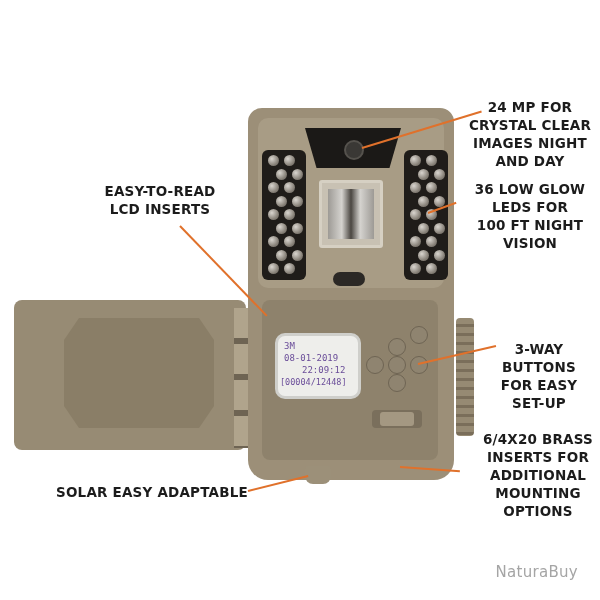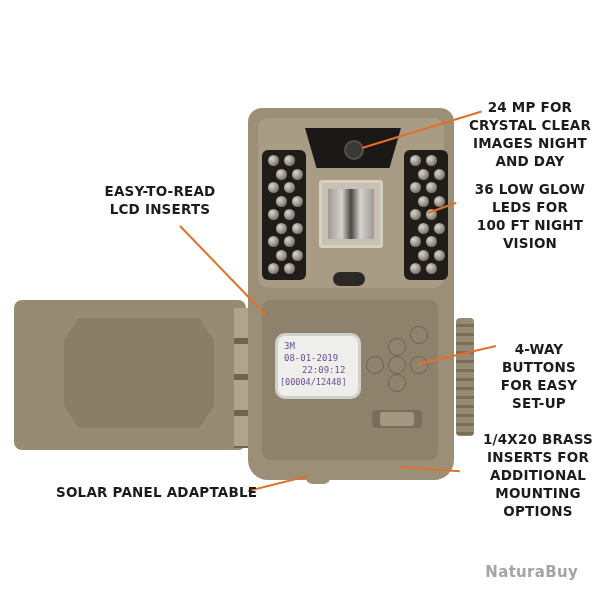--- a/index.html
+++ b/index.html
@@ -20,21 +20,21 @@
   .lcd{position:absolute;left:275px;top:333px;width:80px;height:60px;background:#eeeeeb;border:3px solid #cfcfcb;border-radius:10px;font-family:"DejaVu Sans Mono",monospace;color:#6a4d99;font-size:9px;line-height:12px;}
   .lcd div{white-space:nowrap;}
   .btn{position:absolute;width:16px;height:16px;border-radius:50%;background:#8f8470;border:1.5px solid #6e6453;}
   .slider{position:absolute;left:372px;top:410px;width:50px;height:18px;background:#7a6f5c;border-radius:4px;}
   .slider-k{position:absolute;left:8px;top:2px;width:34px;height:14px;background:#a49882;border-radius:3px;}
   .latch{position:absolute;left:456px;top:318px;width:18px;height:118px;background:repeating-linear-gradient(180deg,#968a73 0,#968a73 6px,#7a6e5a 6px,#7a6e5a 9px);border-radius:4px;}
   .mount{position:absolute;left:305px;top:466px;width:26px;height:18px;background:#9c9079;border-radius:3px 3px 8px 8px;}
   .door{position:absolute;left:14px;top:300px;width:232px;height:150px;background:#978b74;border-radius:8px;}
   .door-in{position:absolute;left:50px;top:18px;width:150px;height:110px;background:#8a7e67;clip-path:polygon(10% 0,90% 0,100% 20%,100% 80%,90% 100%,10% 100%,0 80%,0 20%);}
   .hinge{position:absolute;left:234px;top:308px;width:14px;height:140px;background:repeating-linear-gradient(180deg,#b0a48c 0,#b0a48c 30px,#6e6453 30px,#6e6453 36px);}
-  .watermark{position:absolute;right:22px;top:563px;color:#a5a5a5;font-size:15px;letter-spacing:0.3px;font-weight:bold;}
+  .watermark{position:absolute;right:22px;top:563px;color:#a5a5a5;font-size:15px;letter-spacing:0.3px;}
 </style>
 </head>
 <body>
 
 <div class="door">
     <div class="door-in"></div>
   </div>
 <div class="hinge"></div>
 
 <div class="body"></div>
@@ -116,24 +116,24 @@
 <div class="callout" style="left:468px;top:98px;width:124px">24 MP FOR
 CRYSTAL CLEAR
 IMAGES NIGHT
 AND DAY</div>
 <div class="callout" style="left:470px;top:180px;width:120px">36 LOW GLOW
 LEDS FOR
 100 FT NIGHT
 VISION</div>
 <div class="callout" style="left:98px;top:182px;width:124px">EASY-TO-READ
 LCD INSERTS</div>
-<div class="callout" style="left:494px;top:340px;width:90px">4-WAY
+<div class="callout" style="left:494px;top:340px;width:90px">3-WAY
 BUTTONS
 FOR EASY
 SET-UP</div>
-<div class="callout" style="left:478px;top:430px;width:120px">1/4X20 BRASS
+<div class="callout" style="left:478px;top:430px;width:120px">6/4X20 BRASS
 INSERTS FOR
 ADDITIONAL
 MOUNTING
 OPTIONS</div>
-<div class="callout" style="left:56px;top:483px;width:200px;white-space:nowrap;text-align:left">SOLAR PANEL ADAPTABLE</div>
+<div class="callout" style="left:56px;top:483px;width:200px;white-space:nowrap;text-align:left">SOLAR EASY ADAPTABLE</div>
 
 <div class="watermark">NaturaBuy</div>
 
 </body></html>

